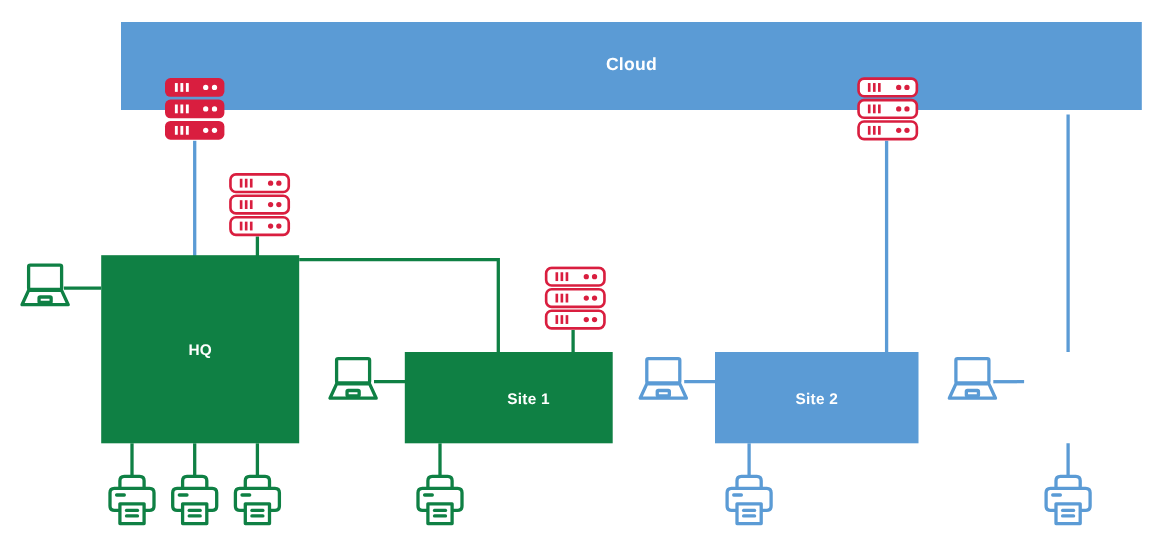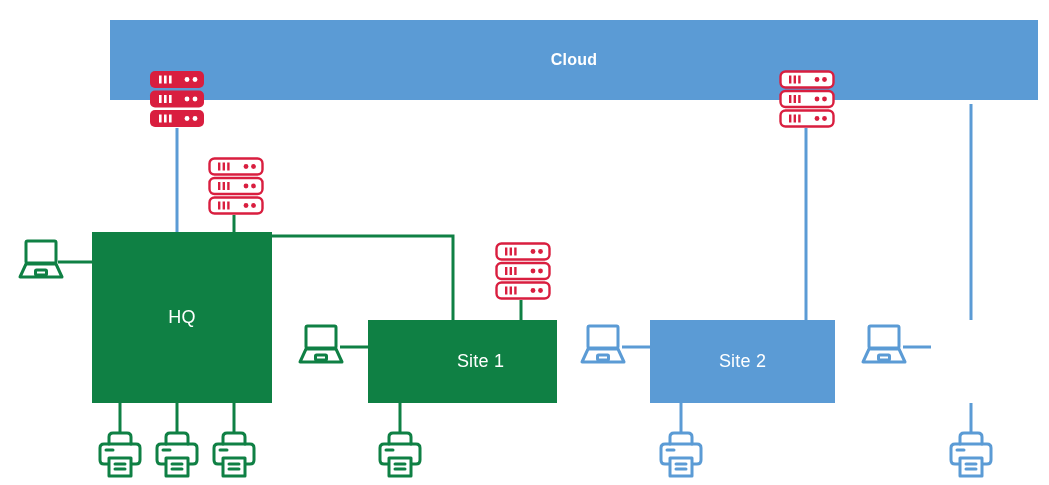--- a/index.html
+++ b/index.html
@@ -18,22 +18,22 @@
     background: #ffffff;
     overflow: hidden;
   }
   .node-box {
     position: absolute;
     box-sizing: border-box;
     display: flex;
     align-items: center;
     justify-content: center;
     color: #ffffff;
-    font-weight: normal;
-    font-size: 18px;
+    font-weight: bold;
+    font-size: 14px;
     letter-spacing: 0.2px;
   }
   .cloud-box {
     font-size: 16px;
     font-weight: 600;
   }
   .icon-svg {
     position: absolute;
     display: block;
   }

